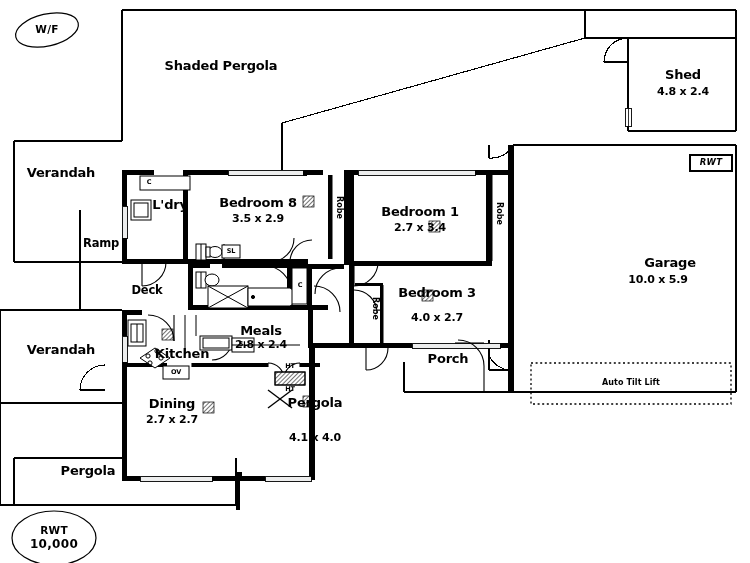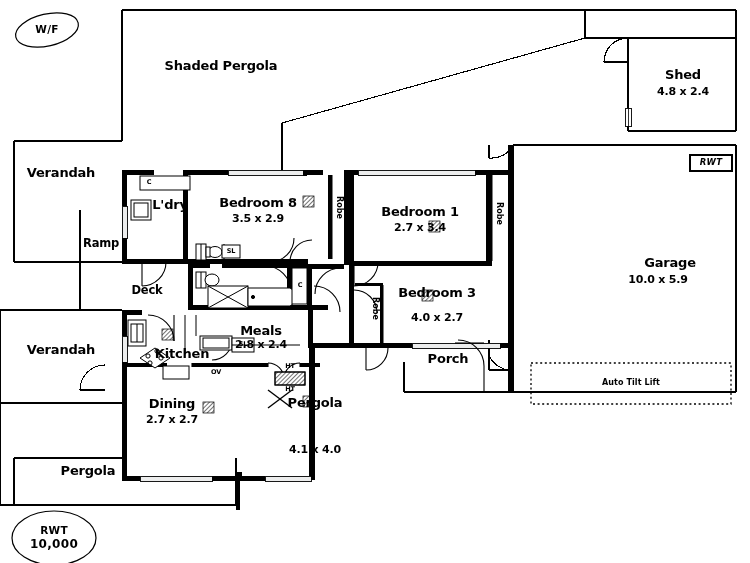--- a/index.html
+++ b/index.html
@@ -345,38 +345,38 @@
 
   <div class="lbl ctr room-name" style="left:261px;top:331px;">Meals</div>
   <div class="lbl ctr room-dim" style="left:261px;top:345px;">2.8 x 2.4</div>
 
   <div class="lbl ctr room-name" style="left:182px;top:354px;">Kitchen</div>
 
   <div class="lbl ctr room-name" style="left:172px;top:404px;">Dining</div>
   <div class="lbl ctr room-dim" style="left:172px;top:420px;">2.7 x 2.7</div>
 
   <div class="lbl ctr room-name" style="left:315px;top:403px;">Pergola</div>
-  <div class="lbl ctr room-dim" style="left:315px;top:438px;margin-top:12px;">4.1 x 4.0</div>
+  <div class="lbl ctr room-dim" style="left:315px;top:438px;">4.1 x 4.0</div>
 
   <div class="lbl ctr room-name" style="left:448px;top:359px;">Porch</div>
 
   <div class="lbl ctr area-name" style="left:88px;top:471px;">Pergola</div>
 
   <div class="lbl ctr dotlbl" style="left:631px;top:383px;">Auto Tilt Lift</div>
 
   <div class="lbl ctr rwtbox-lbl" style="left:711px;top:163px;">RWT</div>
 
   <div class="lbl ctr ell-lbl" style="left:54px;top:531px;">RWT</div>
   <div class="lbl ctr ell-lbl2" style="left:54px;top:545px;">10,000</div>
 
   <div class="lbl ctr micro" style="left:149px;top:183px;">C</div>
   <div class="lbl ctr micro" style="left:300px;top:286px;">C</div>
   <div class="lbl ctr micro" style="left:231px;top:252px;">SL</div>
   <div class="lbl ctr micro" style="left:243px;top:345px;">SL</div>
-  <div class="lbl ctr micro" style="left:176px;top:373px;margin-left:40px;">OV</div>
+  <div class="lbl ctr micro" style="left:176px;top:373px;">OV</div>
   <div class="lbl ctr micro" style="left:290px;top:367px;">HT</div>
   <div class="lbl ctr micro" style="left:290px;top:390px;">HT</div>
 
   <div class="lbl vert" style="left:334px;top:196px;">Robe</div>
   <div class="lbl vert" style="left:494px;top:202px;">Robe</div>
   <div class="lbl vert" style="left:370px;top:297px;">Robe</div>
 
 </div>
 
 </body></html>

